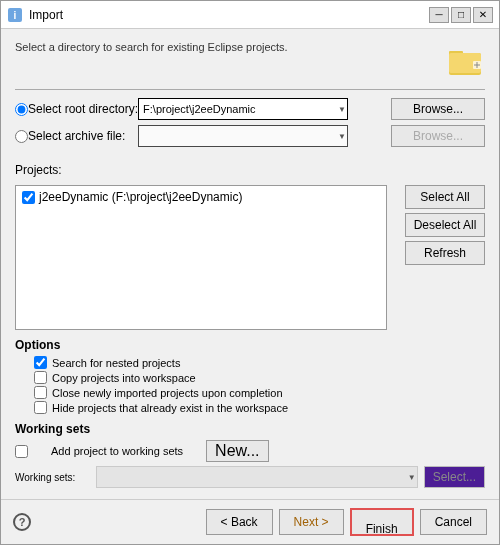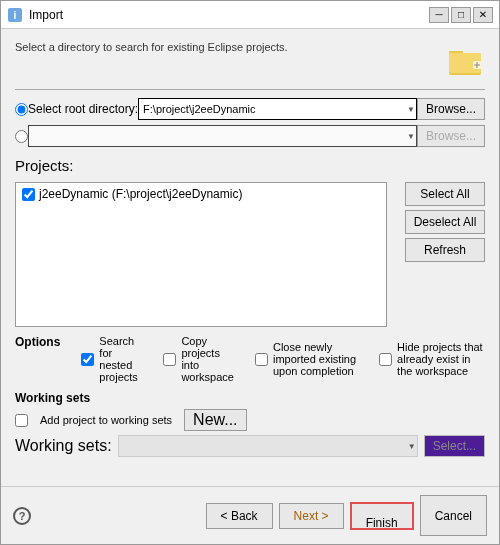--- a/index.html
+++ b/index.html
@@ -131,33 +131,34 @@
     }
     .combo-arrow {
       position: absolute;
       right: 2px;
       pointer-events: none;
       font-size: 8px;
       color: #555;
     }
     .browse-btn {
       height: 22px;
-      padding: 0 8px;
+      padding: 0 21px;
       background: #e8e8e8;
       border: 1px solid #999;
       font-size: 12px;
       cursor: pointer;
       white-space: nowrap;
+      margin-left: 43px;
     }
     .browse-btn:disabled {
       color: #aaa;
     }
     .projects-label {
-      font-size: 15px;
-      margin-top: 2px;
+      font-size: 12px;
+      margin-top: 8px;
     }
     .projects-area {
       display: flex;
       gap: 18px;
     }
     .projects-list {
       flex: 1;
       border: 1px solid #999;
       background: #fff;
       height: 145px;
@@ -184,21 +185,21 @@
     .proj-btn {
       width: 80px;
       height: 24px;
       background: #e8e8e8;
       border: 1px solid #999;
       font-size: 12px;
       cursor: pointer;
     }
     .options-section {
       display: flex;
-      flex-direction: row;
+      flex-direction: column;
       gap: 2px;
     }
     .options-title {
       font-size: 12px;
       font-weight: bold;
       margin-bottom: 2px;
     }
     .option-row {
       display: flex;
       align-items: center;
@@ -216,29 +217,29 @@
       flex-direction: column;
       gap: 4px;
     }
     .working-sets-title {
       font-size: 12px;
       font-weight: bold;
     }
     .working-sets-row {
       display: flex;
       align-items: center;
-      gap: 12px;
+      gap: 23px;
     }
     .working-sets-input-row {
       display: flex;
       align-items: center;
       gap: 6px;
     }
     .ws-label {
-      font-size: 16px;
+      font-size: 10px;
       min-width: 75px;
     }
     .ws-combo-container {
       flex: 1;
       position: relative;
       display: flex;
       align-items: center;
     }
     .ws-combo-container select {
       width: 100%;
@@ -307,21 +308,21 @@
     .finish-btn {
       height: 26px;
       padding: 12px 14px;
       background: #e8e8e8;
       border: 2px solid #e05050;
       font-size: 12px;
       cursor: pointer;
       font-weight: normal;
     }
     .cancel-btn {
-      height: 41px;
+      height: 26px;
       padding: 0 14px;
       background: #e8e8e8;
       border: 1px solid #999;
       font-size: 12px;
       cursor: pointer;
     }
   </style>
 </head>
 <body>
 
@@ -371,20 +372,21 @@
           <select>
             <option>F:\project\j2eeDynamic</option>
           </select>
           <span class="combo-arrow">▼</span>
         </div>
         <button class="browse-btn">Browse...</button>
       </div>
 
       <div class="radio-row">
         <input type="radio" name="source-type" class="radio-input" style="">
+        <span class="radio-label">Select archive file:</span>
         <div class="combo-container">
           <select disabled="">
             <option></option>
           </select>
           <span class="combo-arrow">▼</span>
         </div>
         <button class="browse-btn" disabled="">Browse...</button>
       </div>
     </div>
 
@@ -408,21 +410,21 @@
       <div class="option-row">
         <input type="checkbox" class="option-checkbox" checked="" style="">
         <span class="option-label">Search for nested projects</span>
       </div>
       <div class="option-row">
         <input type="checkbox" class="option-checkbox" style="">
         <span class="option-label">Copy projects into workspace</span>
       </div>
       <div class="option-row">
         <input type="checkbox" class="option-checkbox" style="">
-        <span class="option-label">Close newly imported existing upon completion</span>
+        <span class="option-label">Close newly imported projects upon completion</span>
       </div>
       <div class="option-row">
         <input type="checkbox" class="option-checkbox" style="">
         <span class="option-label">Hide projects that already exist in the workspace</span>
       </div>
     </div>
 
     <div class="working-sets-section">
       <div class="working-sets-title">Working sets</div>
       <div class="working-sets-row">

